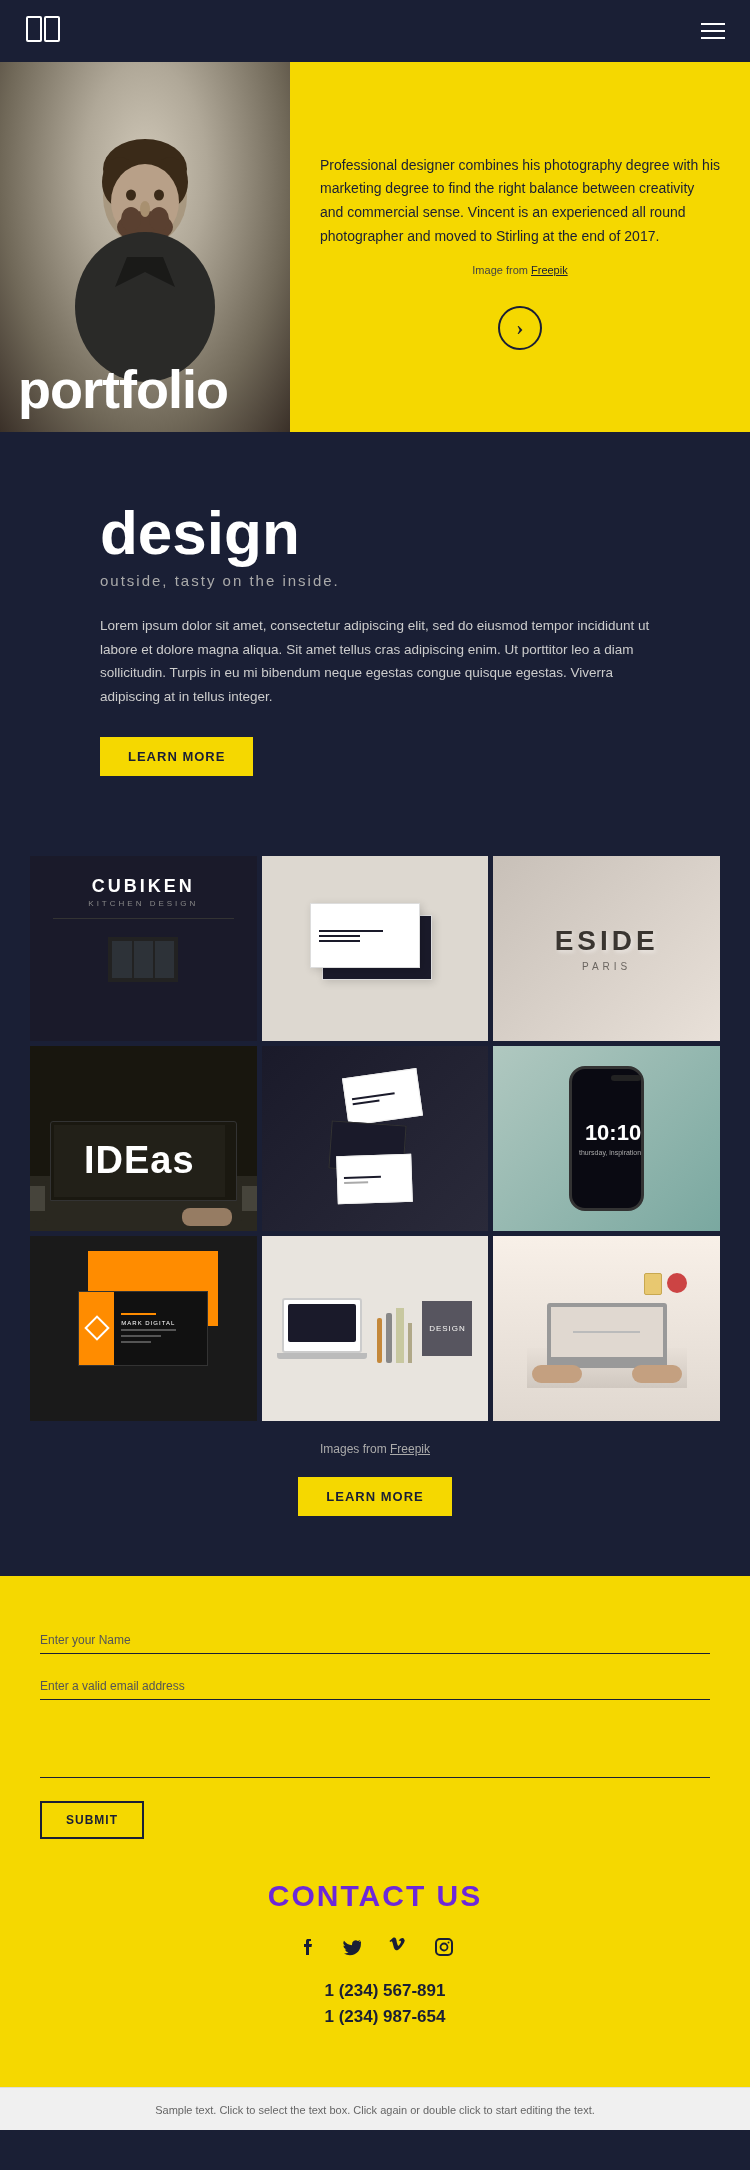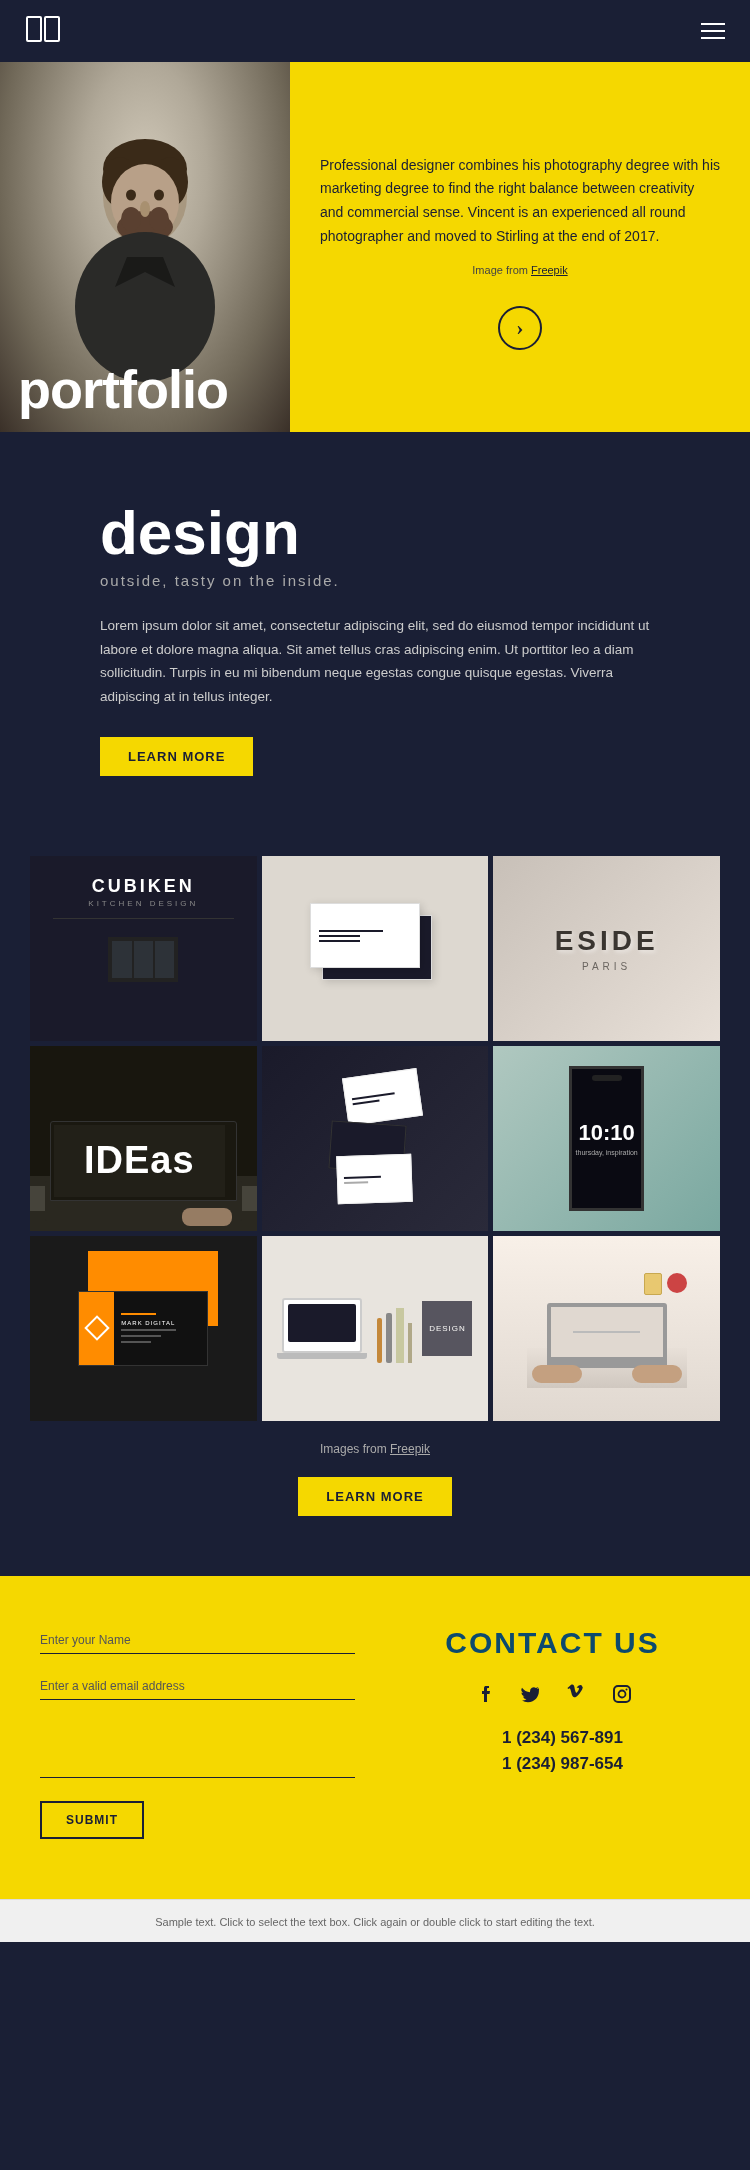--- a/index.html
+++ b/index.html
@@ -262,25 +262,25 @@
     }
 
     .phone-item {
       background: linear-gradient(135deg, #b8c8c0, #8aa8a0);
       overflow: hidden;
     }
     .phone-shape {
       width: 75px;
       height: 145px;
       background: #0a0a12;
-      border-radius: 0;
+      border-radius: 16px;
       border: 3px solid #333;
       display: flex;
       flex-direction: column;
-      align-items: center;
+      align-items: flex-end;
       justify-content: center;
       position: relative;
     }
     .phone-notch {
       position: absolute;
       top: 6px;
       width: 30px;
       height: 6px;
       background: #222;
       border-radius: 3px;
@@ -436,20 +436,21 @@
       text-align: center;
       padding: 12px 0 40px 0;
     }
 
     
     .contact-section {
       background: #f5d800;
       padding: 50px 40px 60px 40px;
       display: flex;
       gap: 40px;
+      flex-direction: column;
     }
     .contact-form {
       flex: 1;
       display: flex;
       flex-direction: column;
       gap: 18px;
     }
     .form-field {
       display: flex;
       flex-direction: column;
@@ -491,21 +492,21 @@
     .contact-info {
       flex: 1;
       display: flex;
       flex-direction: column;
       align-items: center;
       gap: 20px;
     }
     .contact-title {
       font-size: 30px;
       font-weight: 900;
-      color: #0c4a6e;
+      color: #6d28d9;
       text-align: center;
       letter-spacing: 2px;
       font-family: 'Arial', sans-serif;
     }
     .social-icons {
       display: flex;
       gap: 18px;
       align-items: center;
     }
     .social-icon {

